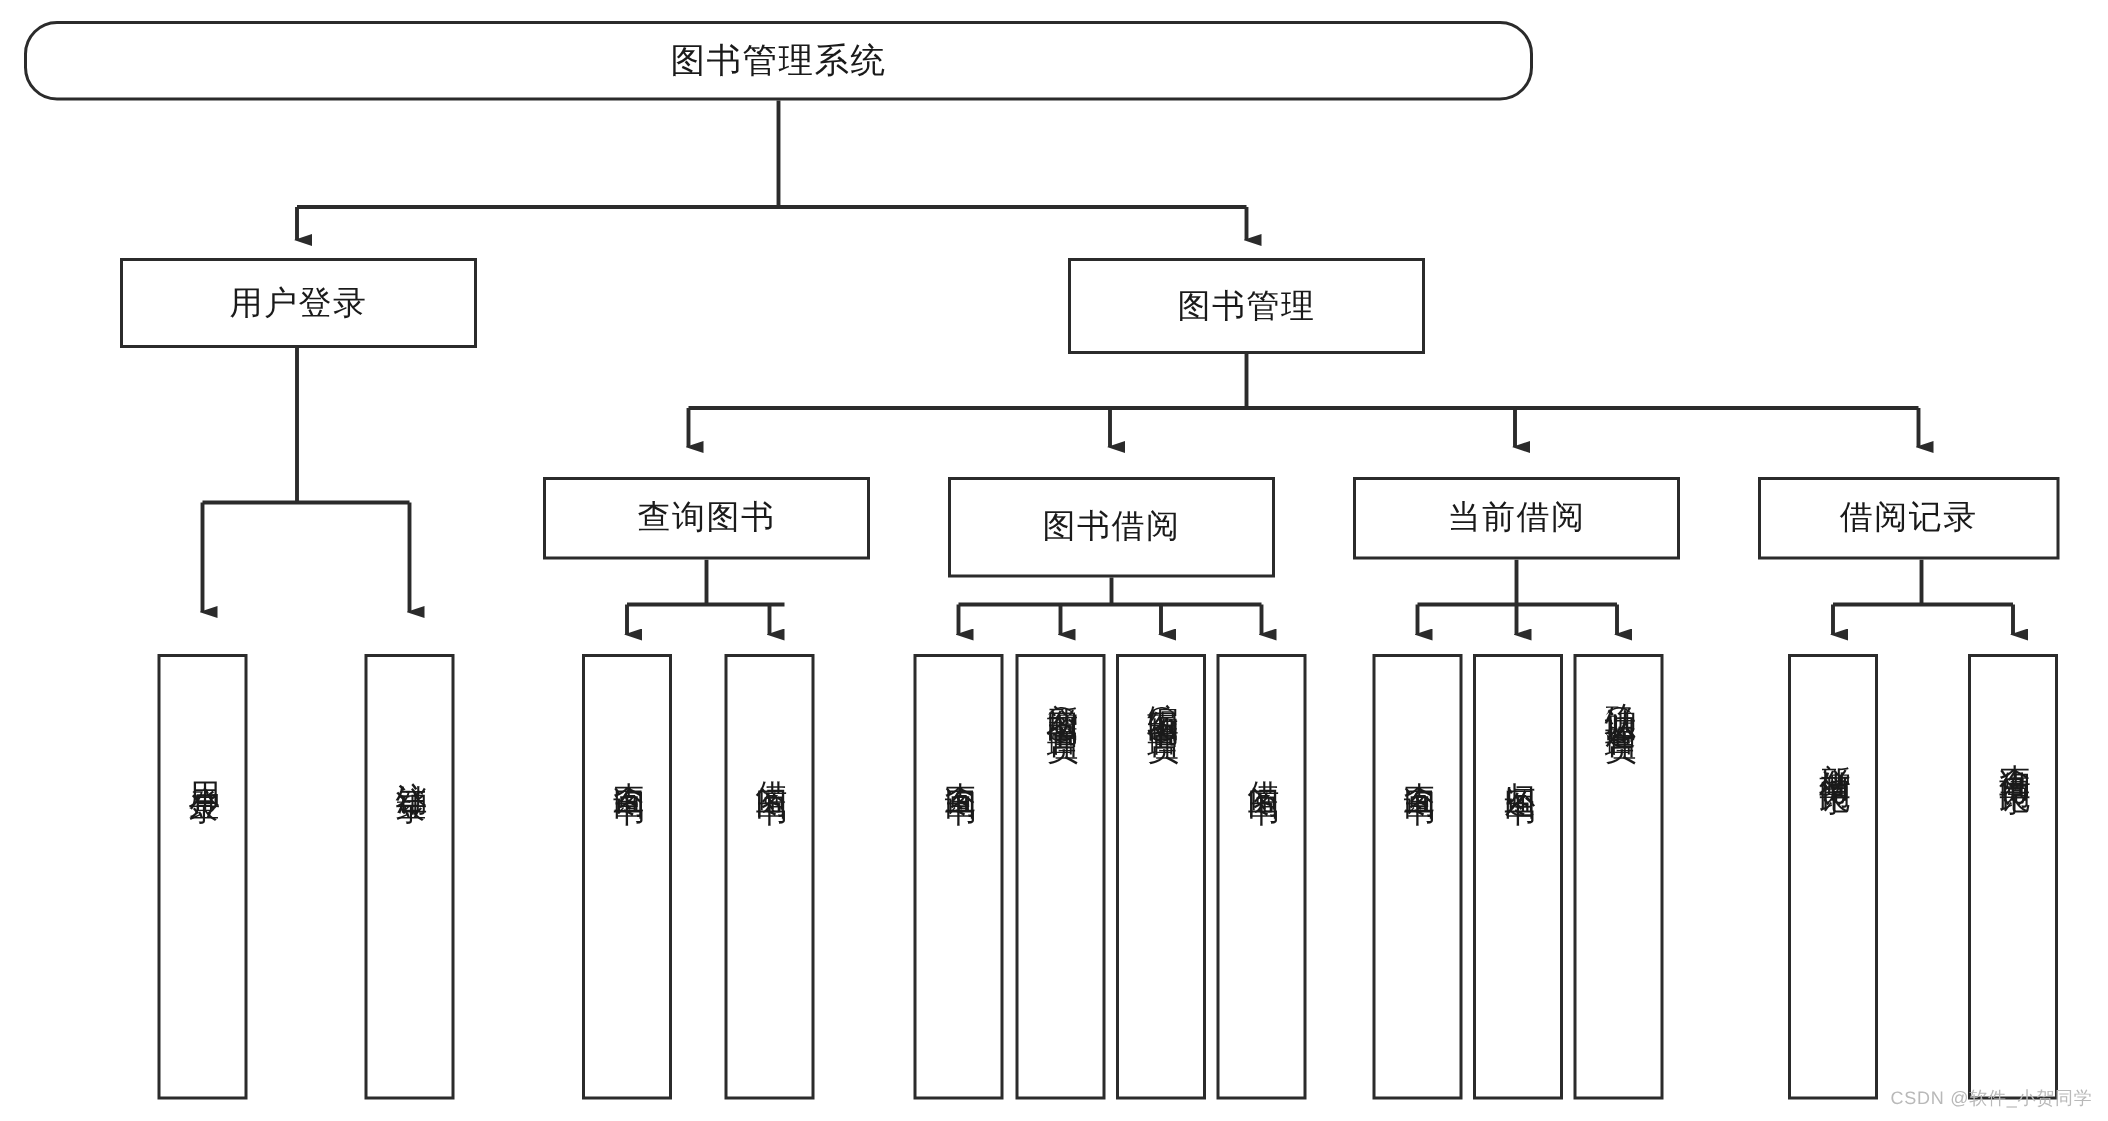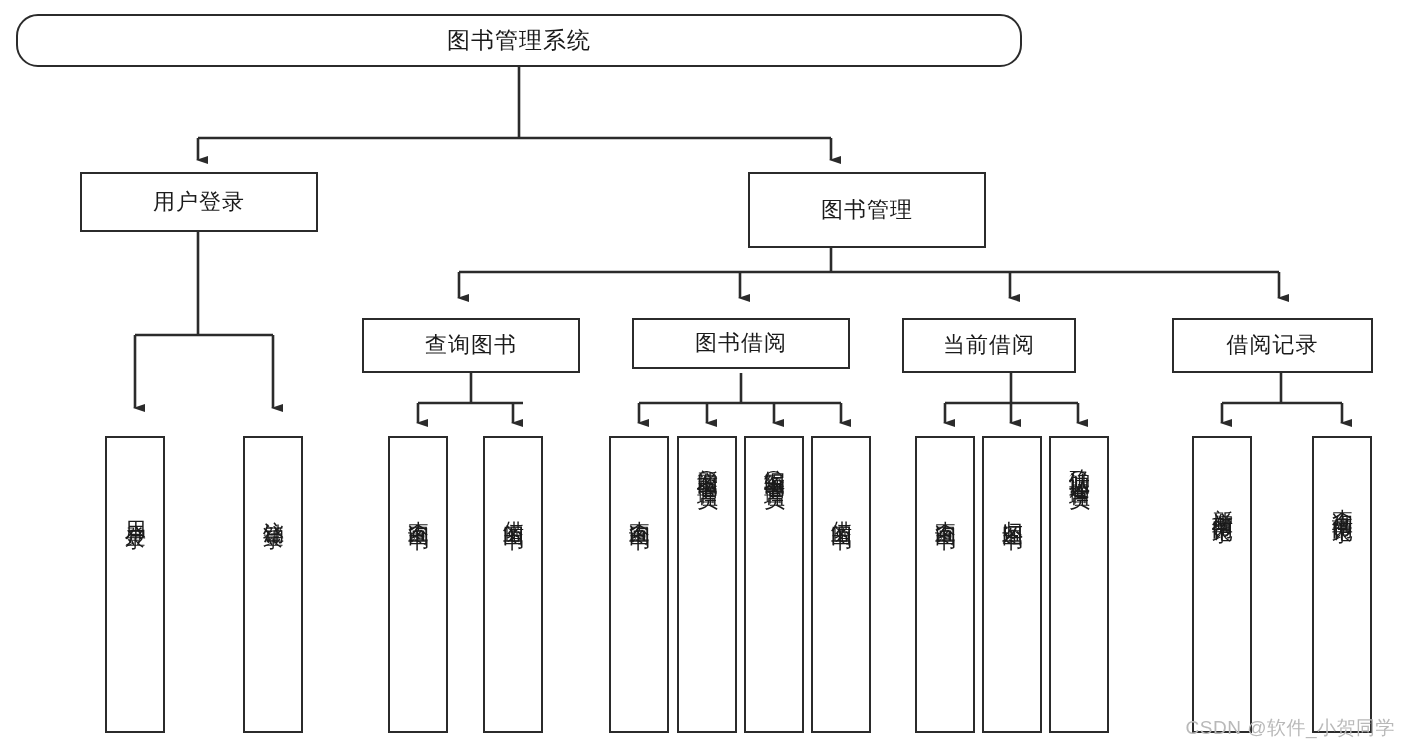--- a/index.html
+++ b/index.html
@@ -70,21 +70,21 @@
   .node.vert.mid2 .node-label {
     margin-top: 48px;
   }
   .node.vert.hi .node-label {
     margin-top: 8px;
   }
   #watermark {
     position: absolute;
     right: 10px;
     bottom: 6px;
-    font-size: 19px;
+    font-size: 12px;
     color: #b9b9b9;
     white-space: nowrap;
     letter-spacing: 0.5px;
   }
 </style>
 </head>
 <body>
 
 <div id="diagram-root">
 
@@ -138,31 +138,31 @@
     </g>
   </svg>
 
   <div class="node horiz root" style="left:16px; top:14px; width:1006px; height:53px;border-radius:22px;">
     <span class="node-label">图书管理系统</span>
   </div>
 
   <div class="node horiz" style="left:80px; top:172px; width:238px; height:60px;">
     <span class="node-label">用户登录</span>
   </div>
-  <div class="node horiz" style="left:748px; top:172px; width:238px; height:76px;">
+  <div class="node horiz" style="left:712px; top:172px; width:238px; height:64px;">
     <span class="node-label">图书管理</span>
   </div>
 
   <div class="node horiz" style="left:362px; top:318px; width:218px; height:55px;">
     <span class="node-label">查询图书</span>
   </div>
-  <div class="node horiz" style="left:632px; top:318px; width:218px; height:51px;">
+  <div class="node horiz" style="left:632px; top:318px; width:218px; height:67px;">
     <span class="node-label">图书借阅</span>
   </div>
-  <div class="node horiz" style="left:902px; top:318px; width:174px; height:55px;">
+  <div class="node horiz" style="left:902px; top:318px; width:218px; height:55px;">
     <span class="node-label">当前借阅</span>
   </div>
   <div class="node horiz" style="left:1172px; top:318px; width:201px; height:55px;">
     <span class="node-label">借阅记录</span>
   </div>
 
   <div class="node vert mid" style="left:105px; top:436px; width:60px; height:297px;">
     <span class="node-label">用户登录</span>
   </div>
   <div class="node vert mid" style="left:243px; top:436px; width:60px; height:297px;">

